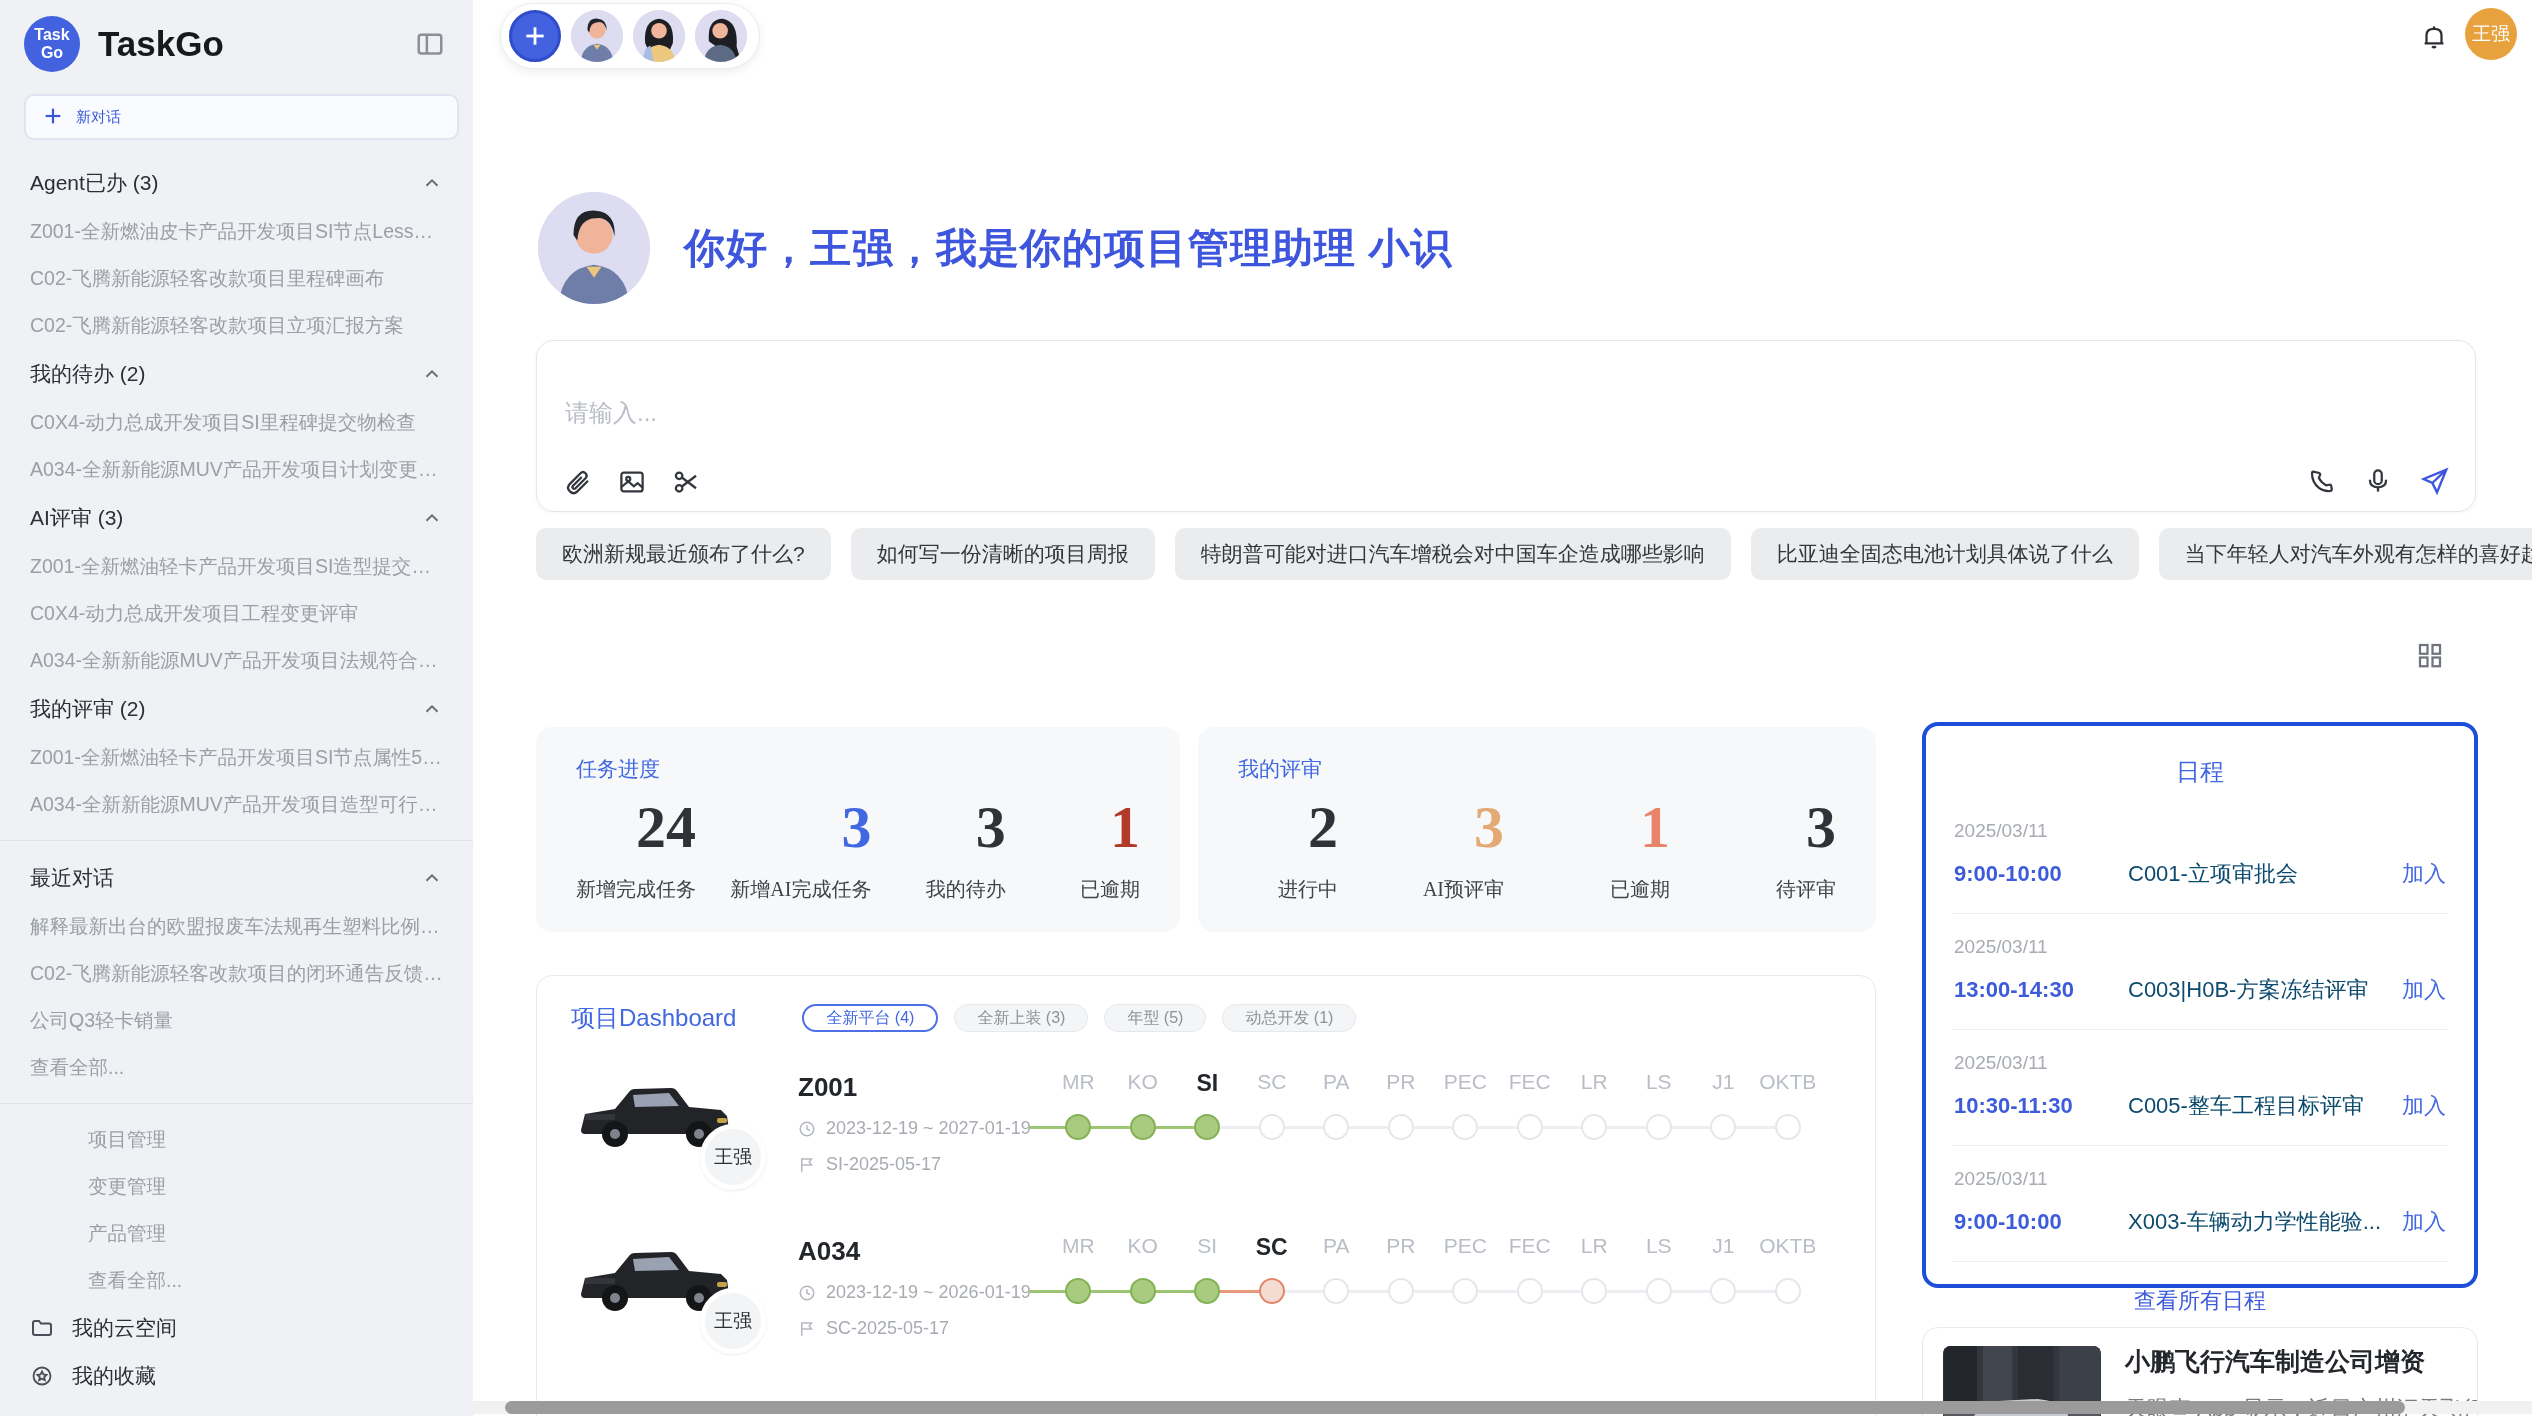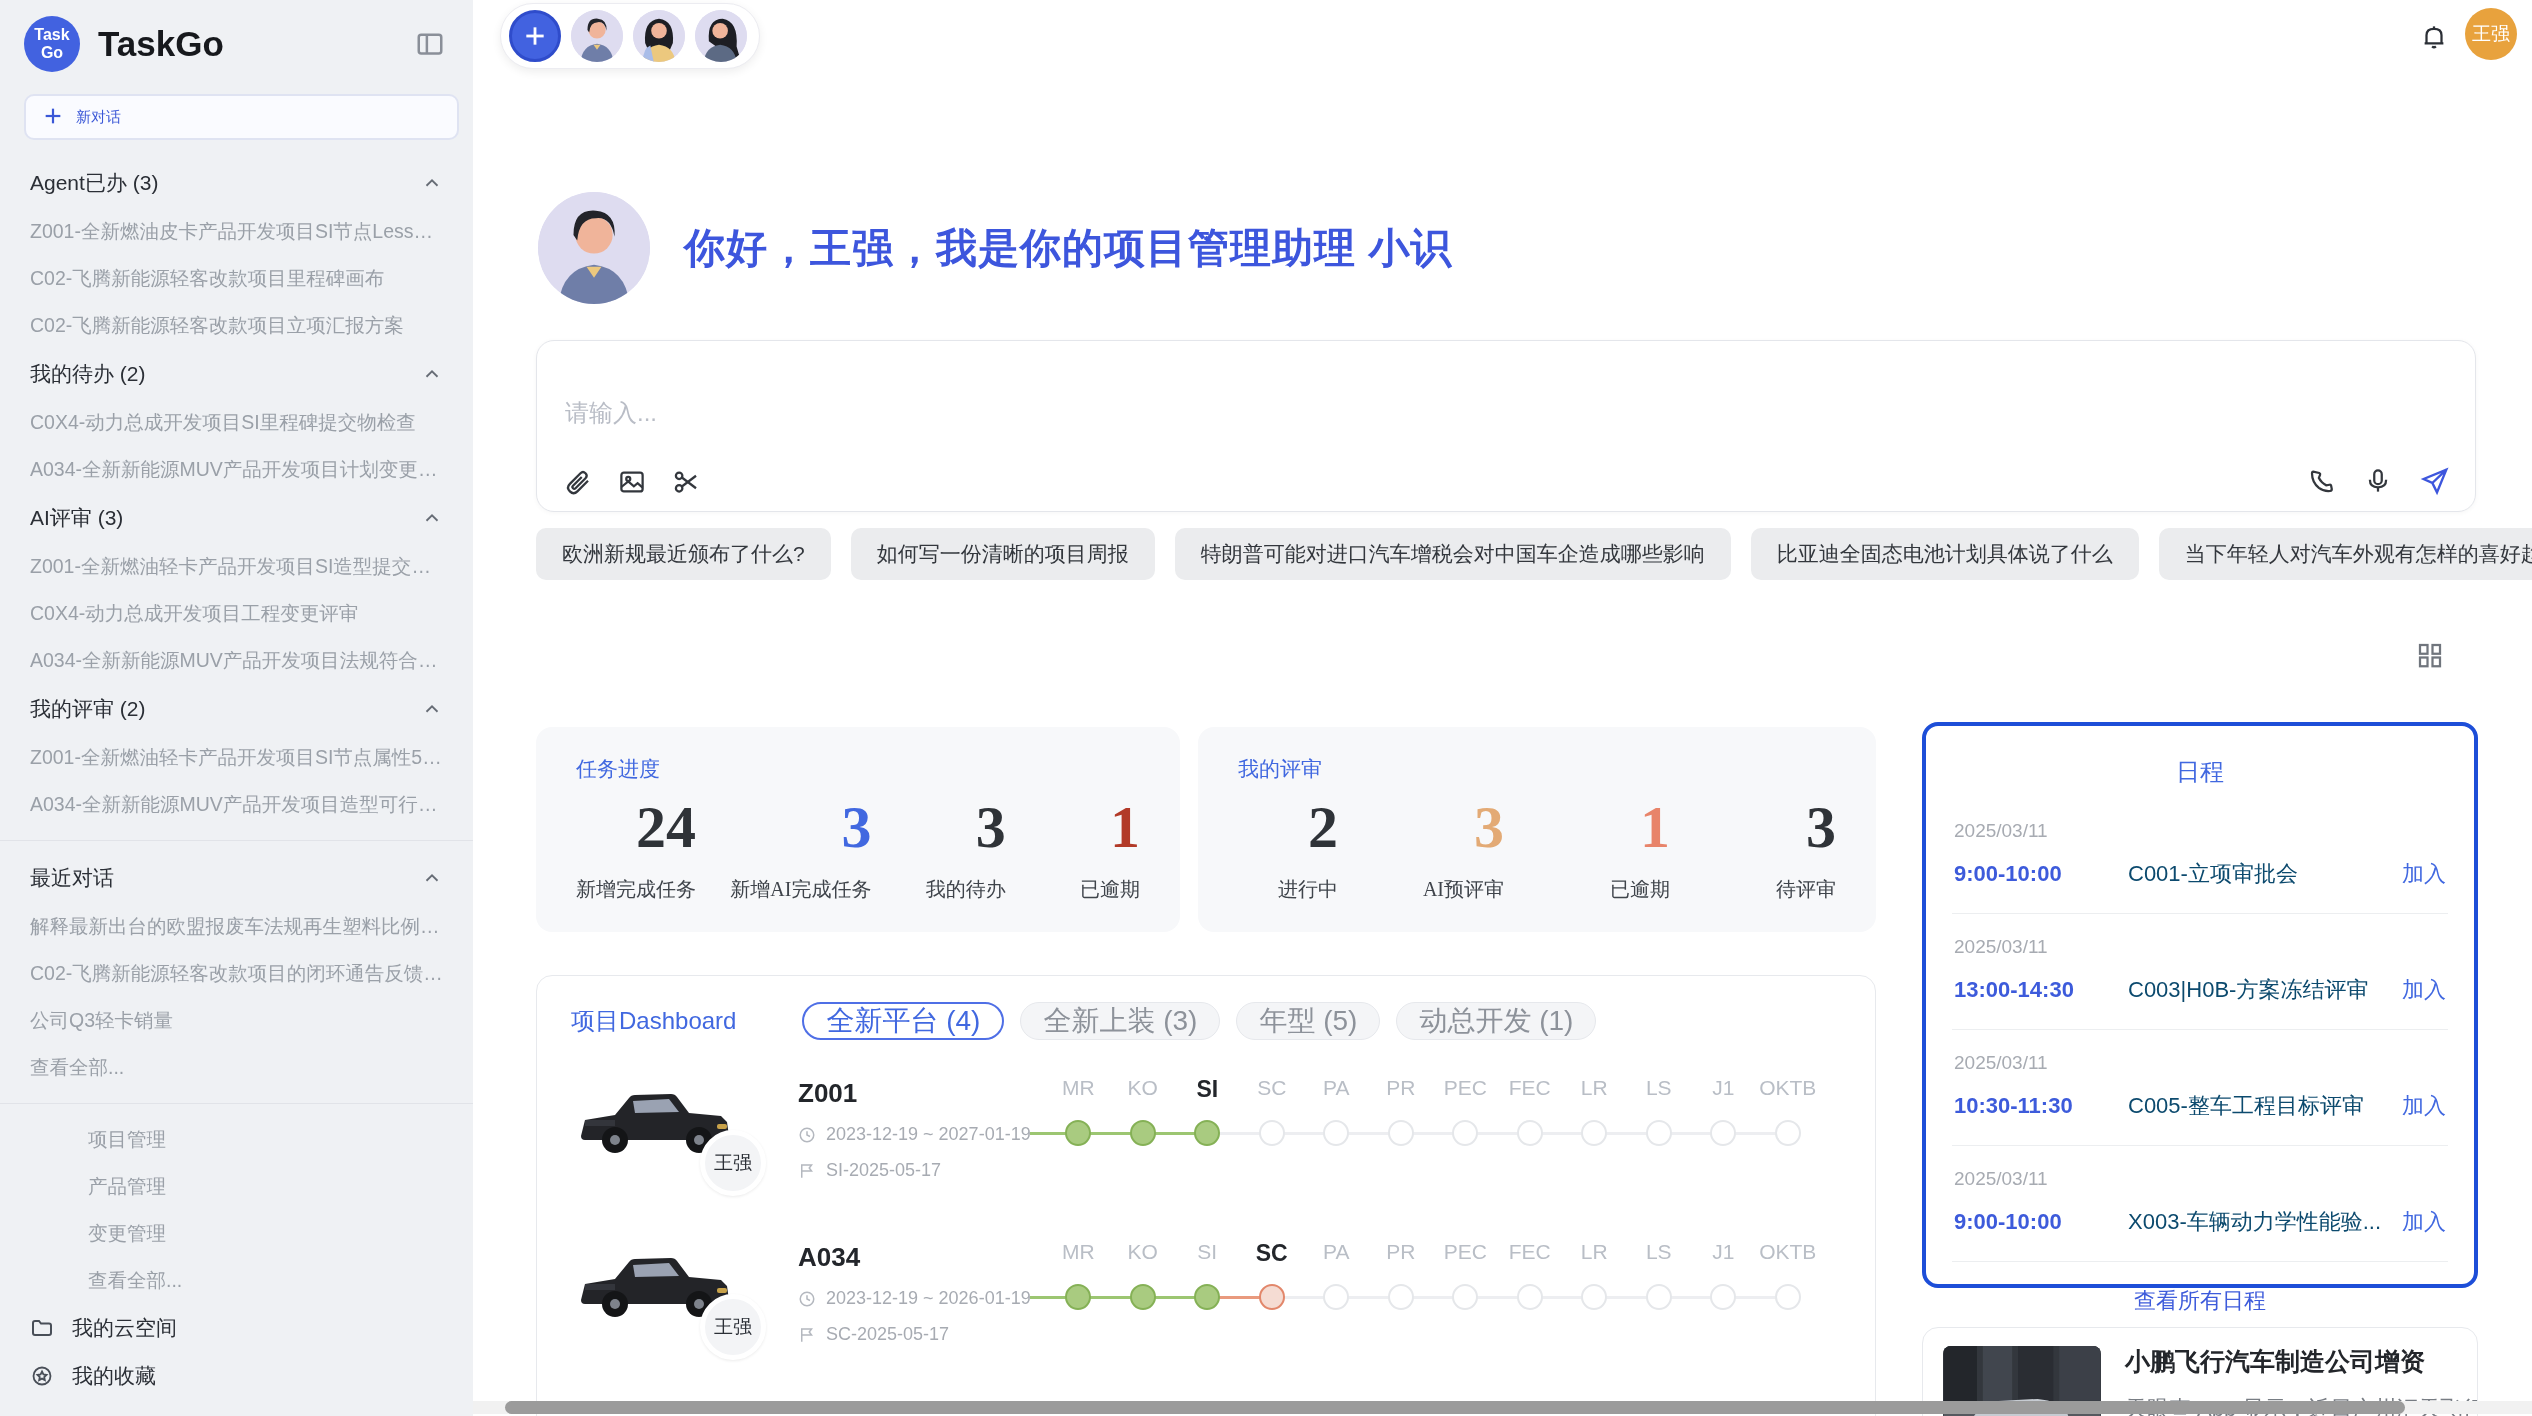--- a/index.html
+++ b/index.html
@@ -87,22 +87,22 @@
   .c-dark { color:#2f3338; } .c-blue { color:#4168e0; } .c-red { color:#b23a28; }
   .c-tan { color:#e3aa75; } .c-salmon { color:#e8846a; }
 
   
   .dash-card { position:absolute; left:63px; top:975px; width:1340px; height:475px;
     border:1px solid #e7e9ed; border-radius:16px; background:#fff; padding:26px 34px;
     overflow:hidden; }
   .dash-head { display:flex; align-items:center; }
   .dash-title { color:#4168e0; font-size:24px; }
   .tabs { display:flex; gap:16px; margin-left:66px; }
-  .tab { height:38px; border-radius:21px; padding:0 22px; display:flex; align-items:center;
-    font-size:28px; background:#f4f5f7; color:#8d929a; border:1px solid #e6e8ec;
+  .tab { height:28px; border-radius:21px; padding:0 22px; display:flex; align-items:center;
+    font-size:16px; background:#f4f5f7; color:#8d929a; border:1px solid #e6e8ec;
     cursor:pointer; white-space:nowrap; }
   .tab.active { background:#fff; color:#4168e0; border:2px solid #4f6fe6; }
   .proj-row { display:flex; align-items:flex-start; margin-top:34px; height:124px; }
   .proj-row + .proj-row { margin-top:40px; }
   .proj-img { width:165px; height:92px; position:relative; flex:none; }
   .owner-badge { position:absolute; right:-30px; bottom:-30px; width:66px; height:66px;
     border-radius:50%; background:#f3f4f6; border:5px solid #fff; display:flex;
     align-items:center; justify-content:center; font-size:19px; color:#2b2f36;
     box-shadow:0 1px 3px rgba(0,0,0,.08); }
   .proj-info { margin-left:62px; width:248px; flex:none; padding-top:4px; }
@@ -289,22 +289,22 @@
           </span>
       </div>
       <div class="sb-item">解释最新出台的欧盟报废车法规再生塑料比例被调至15%...</div>
       <div class="sb-item">C02-飞腾新能源轻客改款项目的闭环通告反馈情况</div>
       <div class="sb-item">公司Q3轻卡销量</div>
       <div class="sb-item">查看全部...</div>
 
       <div class="sb-div"></div>
 
       <div class="sb-sub">项目管理</div>
+      <div class="sb-sub">变更管理</div>
       <div class="sb-sub">产品管理</div>
-      <div class="sb-sub">变更管理</div>
       <div class="sb-sub">查看全部...</div>
 
       <div class="sb-row">
         <span class="ic">
             <svg width="24" height="24" viewBox="0 0 24 24" fill="none" stroke="currentColor" stroke-width="2">
               <path d="M3 7 Q3 5 5 5 L9 5 L11 7.5 L19 7.5 Q21 7.5 21 9.5 L21 17 Q21 19 19 19 L5 19 Q3 19 3 17 Z"></path>
             </svg>
           </span>
         <span>我的云空间</span>
       </div>

